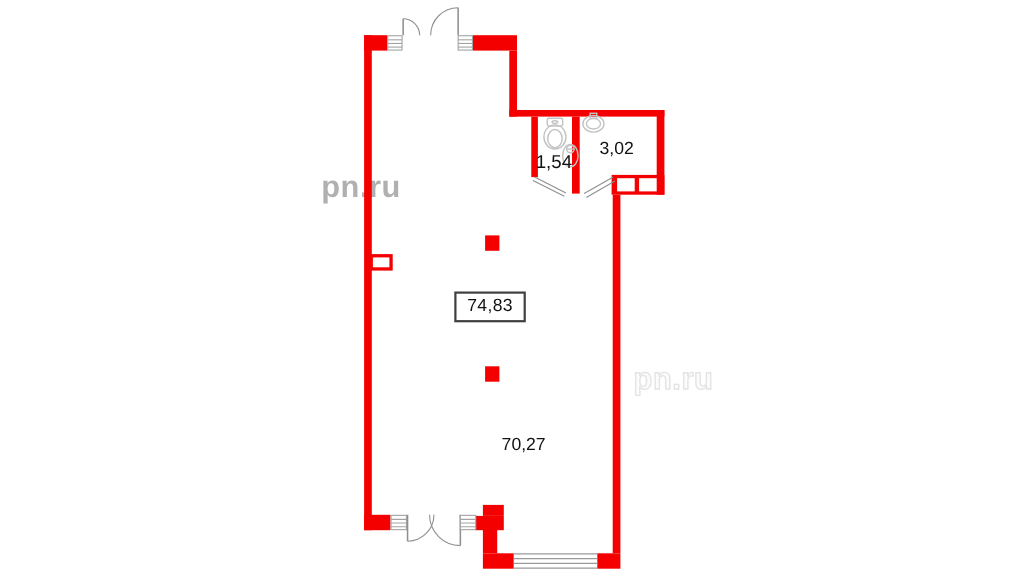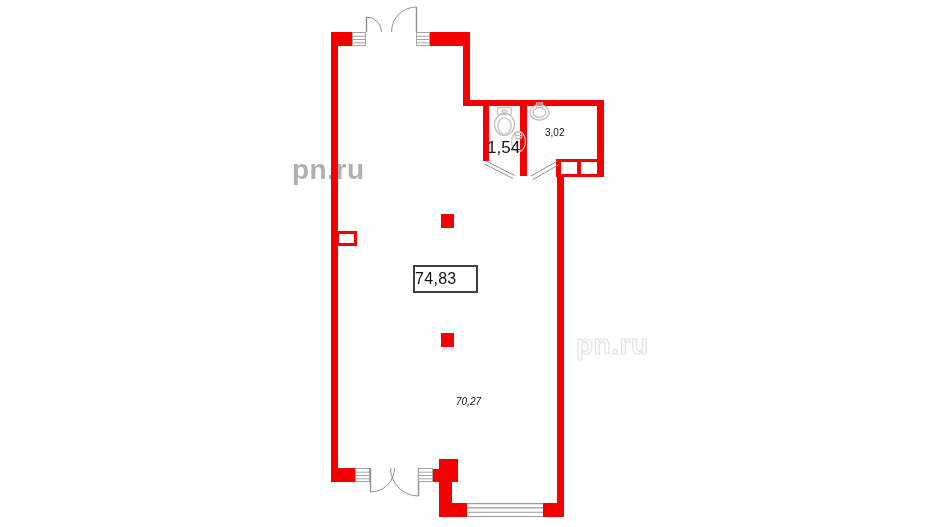--- a/index.html
+++ b/index.html
@@ -17,24 +17,24 @@
   .ln2{stroke:var(--door-line,#8f8f8f);stroke-width:1;fill:none;}
   .wn{stroke:var(--window-line,#9a9a9a);stroke-width:1.1;fill:none;}
   .fx{stroke:var(--fixture-line,#c3c3c3);stroke-width:1.3;fill:none;}
   .ht{stroke:#a3a3a3;stroke-width:1;fill:none;}
   .htbox{stroke:#a3a3a3;stroke-width:1;fill:#ffffff;}
   
   .lbl{position:absolute;color:var(--label-text,#111);z-index:5;white-space:nowrap;}
   .total-box{
     position:absolute;left:413px;top:265px;width:65px;height:28px;z-index:6;
     border:2px solid var(--label-border,#3f3f3f);background:#fff;box-sizing:border-box;
-    display:flex;align-items:center;justify-content:flex-start;
+    display:flex;align-items:center;justify-content:center;
     font-size:16px;color:var(--label-text,#111);letter-spacing:.3px;
   }
-  .room-lbl{font-size:10px;}
+  .room-lbl{font-size:16px;}
   .wm{position:absolute;font-weight:bold;font-size:28px;letter-spacing:.5px;z-index:1;}
   .wm-dark{
     left:292px;top:154px;color:var(--watermark-left,#b0b0b0);
     text-shadow:-1px -1px 0 #fff,1px -1px 0 #fff,-1px 1px 0 #fff,1px 1px 0 #fff;
   }
   .wm-light{
     left:576px;top:329px;color:#fcfcfc;
     -webkit-text-stroke:1.2px var(--watermark-right,#e6e6e6);
     text-shadow:0 0 1px var(--watermark-right,#e6e6e6);
   }
@@ -142,17 +142,17 @@
     <g>
       <ellipse class="fx" cx="539.5" cy="112.5" rx="9.6" ry="7.6"></ellipse>
       <ellipse class="fx" cx="539.5" cy="112.5" rx="6.4" ry="4.8"></ellipse>
       <rect class="fx" x="536.5" y="103" width="6" height="4.5"></rect>
     </g>
   </svg>
 
   <div class="total-box">
     <span>74,83</span>
   </div>
-  <div class="lbl room-lbl" style="left:456px;top:396px;font-style:italic;">70,27</div>
+  <div class="lbl room-lbl" style="left:456px;top:396px;">70,27</div>
   <div class="lbl room-lbl" style="left:545px;top:127px;">3,02</div>
   <div class="lbl" style="left:487px;top:138px;font-size:17px;">1,54</div>
 
 </div>
 
 </body></html>

